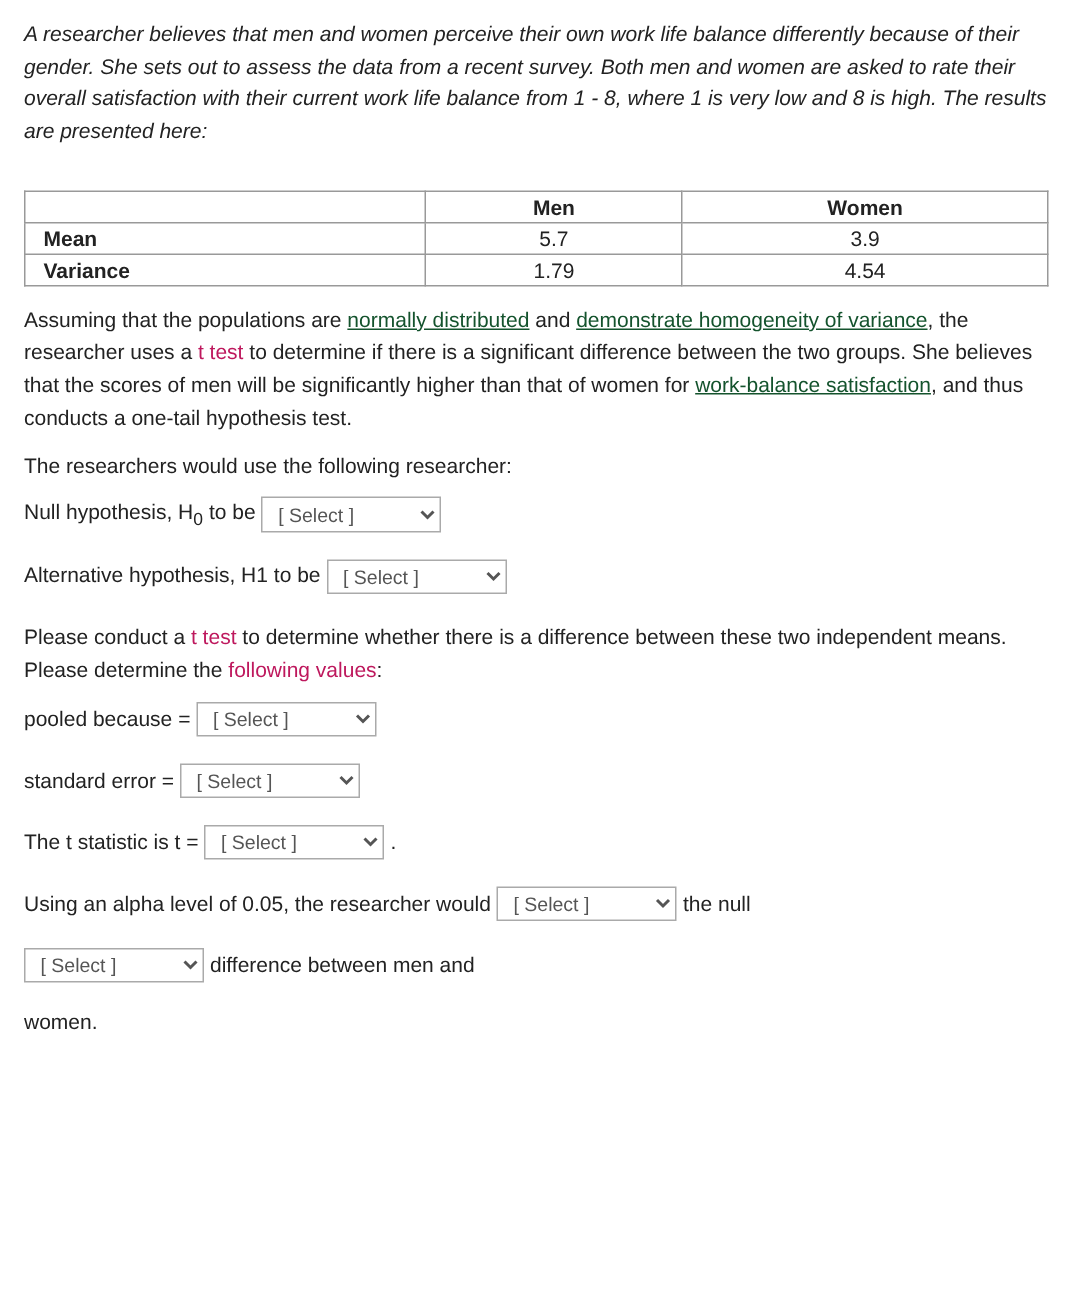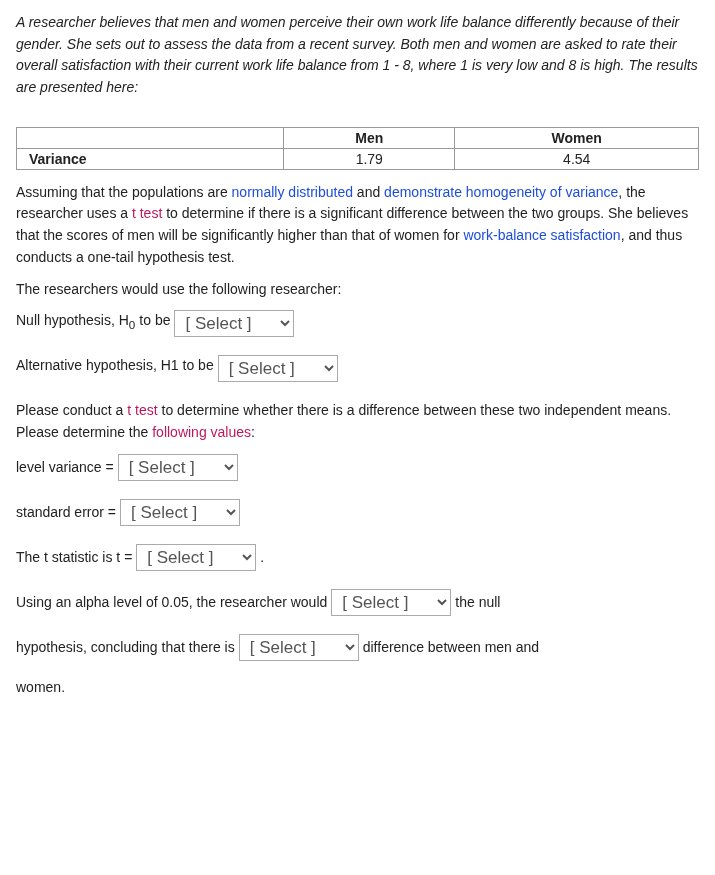--- a/index.html
+++ b/index.html
@@ -47,54 +47,59 @@
       margin-bottom: 18px;
       display: flex;
       flex-wrap: wrap;
       gap: 4px;
     }
     .hypothesis-line span {
       line-height: 1.5;
     }
     select {
       padding: 2px 20px 2px 6px;
-      font-size: 17px;
+      font-size: 13px;
       border: 1px solid #aaa;
       background: #fff;
       appearance: auto;
       min-width: 120px;
       color: #555;
     }
     .value-line {
       margin-bottom: 18px;
       display: flex;
       align-items: center;
       flex-wrap: wrap;
       gap: 4px;
     }
     .value-line span {
       line-height: 1.5;
     }
-    .blue-underline { color: #1d4ed8; }
+    .blue-underline { color: #14532d; text-decoration: underline; }
     .blue-text { color: #be185d; }
   </style>
 </head>
 <body>
 
 <p class="intro-text">A researcher believes that men and women perceive their own work life balance differently because of their gender. She sets out to assess the data from a recent survey. Both men and women are asked to rate their overall satisfaction with their current work life balance from 1 - 8, where 1 is very low and 8 is high. The results are presented here:</p>
 
 <table>
   <thead>
     <tr>
       <th></th>
       <th>Men</th>
       <th>Women</th>
     </tr>
   </thead>
   <tbody>
+    <tr>
+      <td>Mean</td>
+      <td>5.7</td>
+      <td>3.9</td>
+    </tr>
     <tr>
       <td>Variance</td>
       <td>1.79</td>
       <td>4.54</td>
     </tr>
   </tbody>
 </table>
 
 <p class="section-text">
   Assuming that the populations are <span class="blue-underline">normally distributed</span> and <span class="blue-underline">demonstrate homogeneity of variance</span>, the researcher uses a <span class="blue-text">t test</span> to determine if there is a significant difference between the two groups. She believes that the scores of men will be significantly higher than that of women for <span class="blue-underline">work-balance satisfaction</span>, and thus conducts a one-tail hypothesis test.
@@ -115,21 +120,21 @@
   <select>
     <option>[ Select ]</option>
   </select>
 </div>
 
 <p class="section-text">
   Please conduct a <span class="blue-text">t test</span> to determine whether there is a difference between these two independent means. Please determine the <span class="blue-text">following values</span>:
 </p>
 
 <div class="value-line">
-  <span>level variance =</span>
+  <span>pooled because =</span>
   <select>
     <option>[ Select ]</option>
   </select>
 </div>
 
 <div class="value-line">
   <span>standard error =</span>
   <select>
     <option>[ Select ]</option>
   </select>
@@ -145,20 +150,19 @@
 
 <div class="value-line">
   <span>Using an alpha level of 0.05, the researcher would</span>
   <select>
     <option>[ Select ]</option>
   </select>
   <span>the null</span>
 </div>
 
 <div class="value-line">
-  <span>hypothesis, concluding that there is</span>
   <select>
     <option>[ Select ]</option>
   </select>
   <span>difference between men and</span>
 </div>
 
 <p>women.</p>
 
 </body></html>

